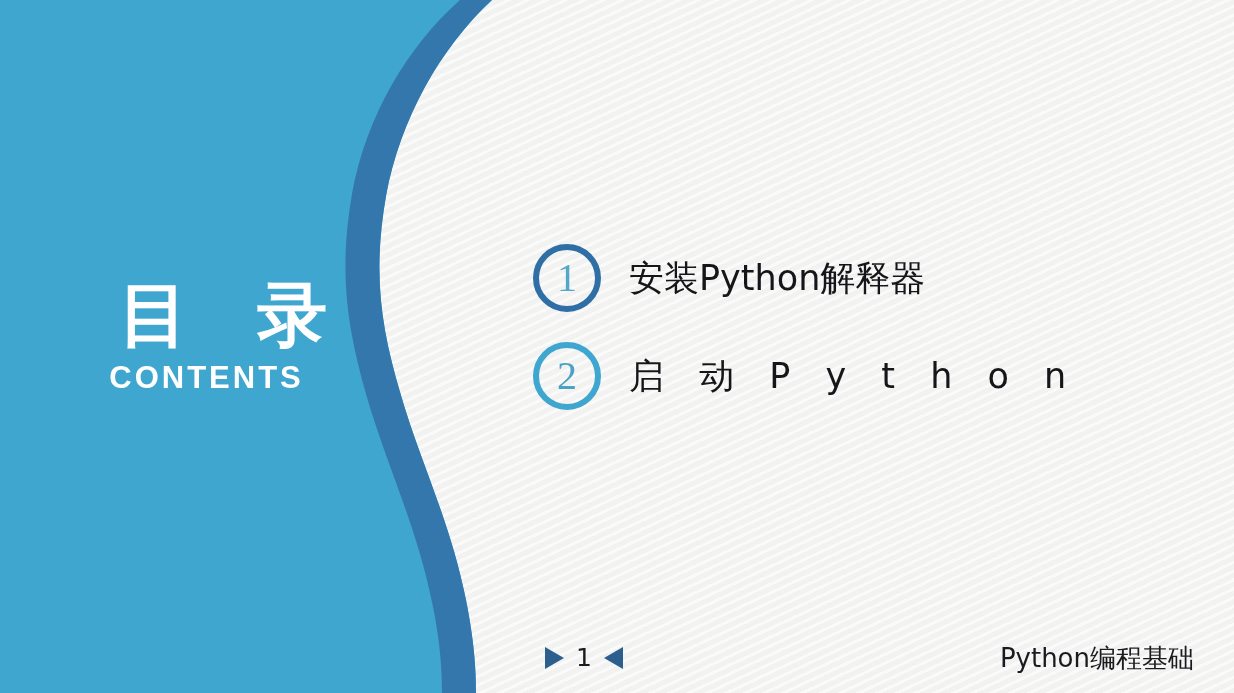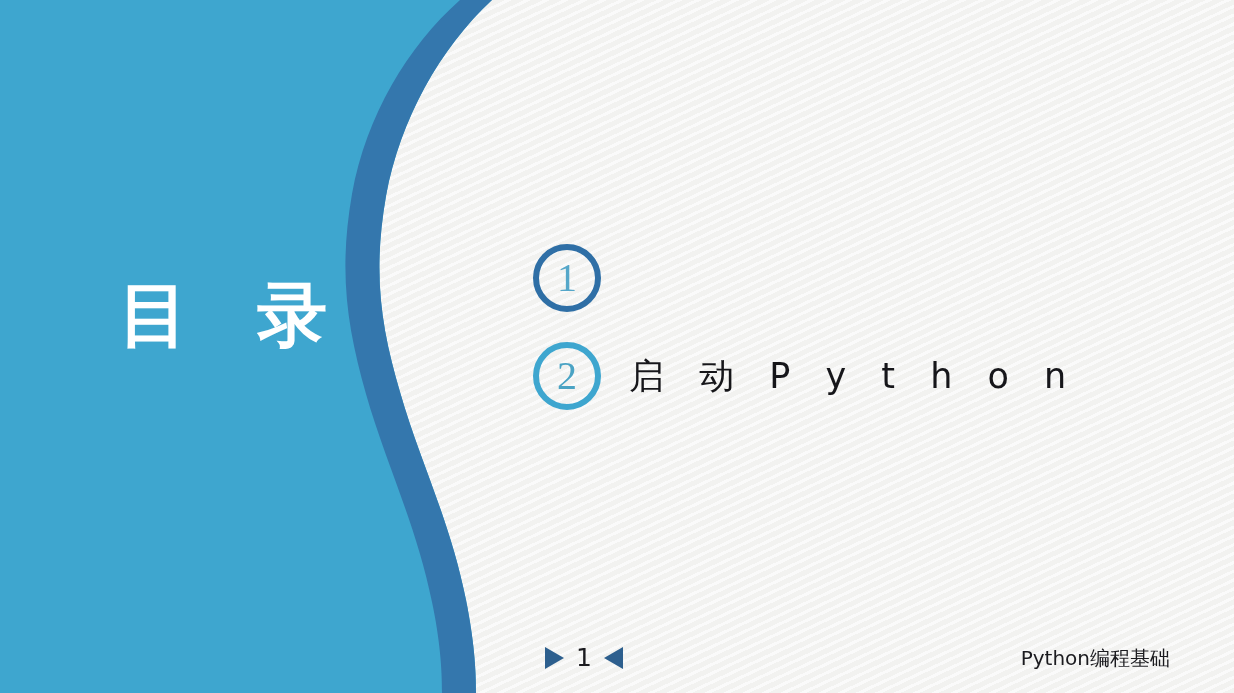--- a/index.html
+++ b/index.html
@@ -128,23 +128,23 @@
     font-size:25px;
     line-height:25px;
     color:#1b1b1f;
     font-family:"DejaVu Sans","Liberation Sans",sans-serif;
     min-width:16px;
     text-align:center;
   }
 
   #footer-brand {
     position:absolute;
-    right:64px;
+    right:40px;
     top:645px;
-    font-size:20px;
+    font-size:26px;
     line-height:26px;
     color:#1b1b1f;
     white-space:nowrap;
     z-index:5;
     font-family:"DejaVu Sans","Liberation Sans",sans-serif;
   }
 </style>
 </head>
 <body>
 
@@ -168,26 +168,28 @@
              C474,640 476,668 476,693
              L442,693
              C442,668 440,640 432,602
              C416,524 386,464 366,394
              C348,330 338,274 352,194
              C366,116 408,46 460,0 Z" fill="#3477ad"></path>
   </svg>
 
   <div id="left-title-block">
     <div id="mulu">目 录</div>
+    <div id="contents">CONTENTS</div>
   </div>
 
   <div id="toc">
 
     <div class="toc-row">
       <div class="num-circle">1</div>
+      <div class="toc-label">安装Python解释器</div>
     </div>
 
     <div class="toc-row alt">
       <div class="num-circle">2</div>
       <div class="toc-label spaced">启 动 P y t h o n</div>
     </div>
 
   </div>
 
   <div id="pager">

